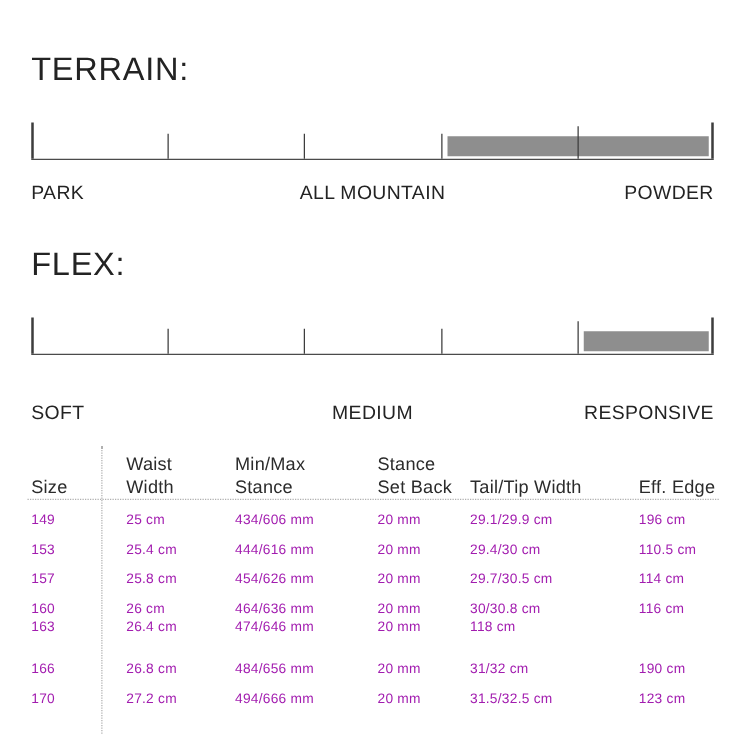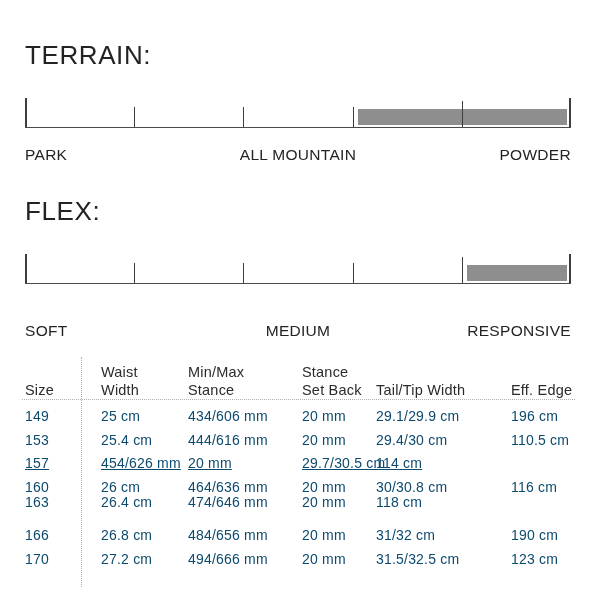--- a/index.html
+++ b/index.html
@@ -26,23 +26,23 @@
   .thead{
     position:absolute;left:25px;top:357px;width:550px;height:42px;
     display:grid;grid-template-columns:76px 87px 114px 74px 135px 64px;
     align-items:end;font-size:14.5px;line-height:18px;letter-spacing:0.2px;color:#2b2b2b;
   }
   .h-rule{position:absolute;left:22px;top:399px;width:553px;border-top:1.5px dotted #b0b0b0;}
   .v-rule{position:absolute;left:81px;top:357px;height:230px;border-left:1.5px dotted #b0b0b0;}
   .trow{
     position:absolute;left:25px;width:550px;height:23.8px;
     display:grid;grid-template-columns:76px 87px 114px 74px 135px 64px;
-    align-items:center;font-size:14px;letter-spacing:0.2px;color:#0c4a6e;white-space:nowrap;
+    align-items:center;font-size:11px;letter-spacing:0.2px;color:#a21caf;white-space:nowrap;
   }
-  .r0{top:404px;}.r1{top:427.8px;}.r2{top:451.6px;text-decoration:underline;}.r3{top:475.4px;}.r4{top:490px;}.r5{top:523px;}.r6{top:546.8px;}
+  .r0{top:404px;}.r1{top:427.8px;}.r2{top:451.6px;}.r3{top:475.4px;}.r4{top:490px;}.r5{top:523px;}.r6{top:546.8px;}
 </style>
 </head>
 <body>
 
 <div class="canvas">
 
   <div class="section-title" style="top:42px;">TERRAIN:</div>
 
   <div class="scale" style="top:97px;">
     <span class="tick t-end p0"></span>
@@ -102,20 +102,21 @@
   <div class="trow r1">
     <span>153</span>
     <span>25.4 cm</span>
     <span>444/616 mm</span>
     <span>20 mm</span>
     <span>29.4/30 cm</span>
     <span>110.5 cm</span>
   </div>
   <div class="trow r2">
     <span>157</span>
+    <span>25.8 cm</span>
     <span>454/626 mm</span>
     <span>20 mm</span>
     <span>29.7/30.5 cm</span>
     <span>114 cm</span>
   </div>
   <div class="trow r3">
     <span>160</span>
     <span>26 cm</span>
     <span>464/636 mm</span>
     <span>20 mm</span>

